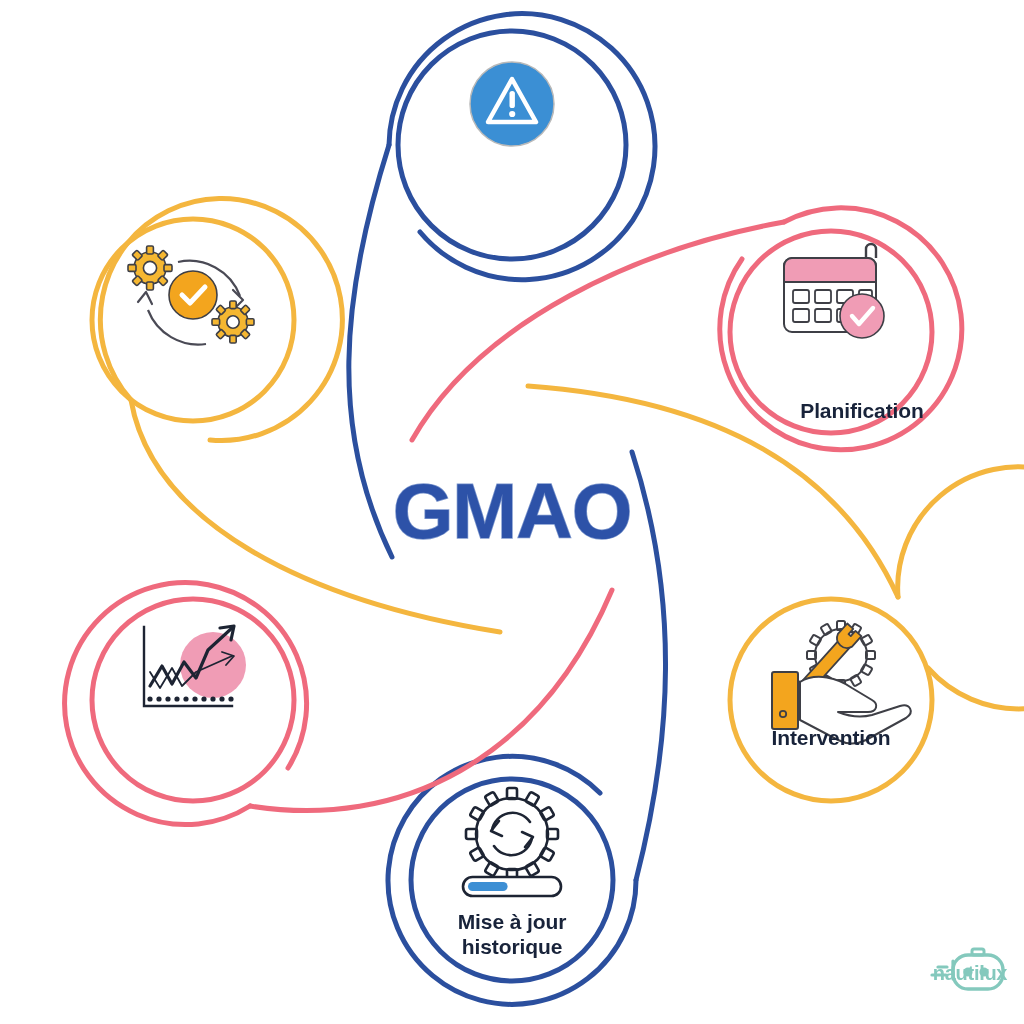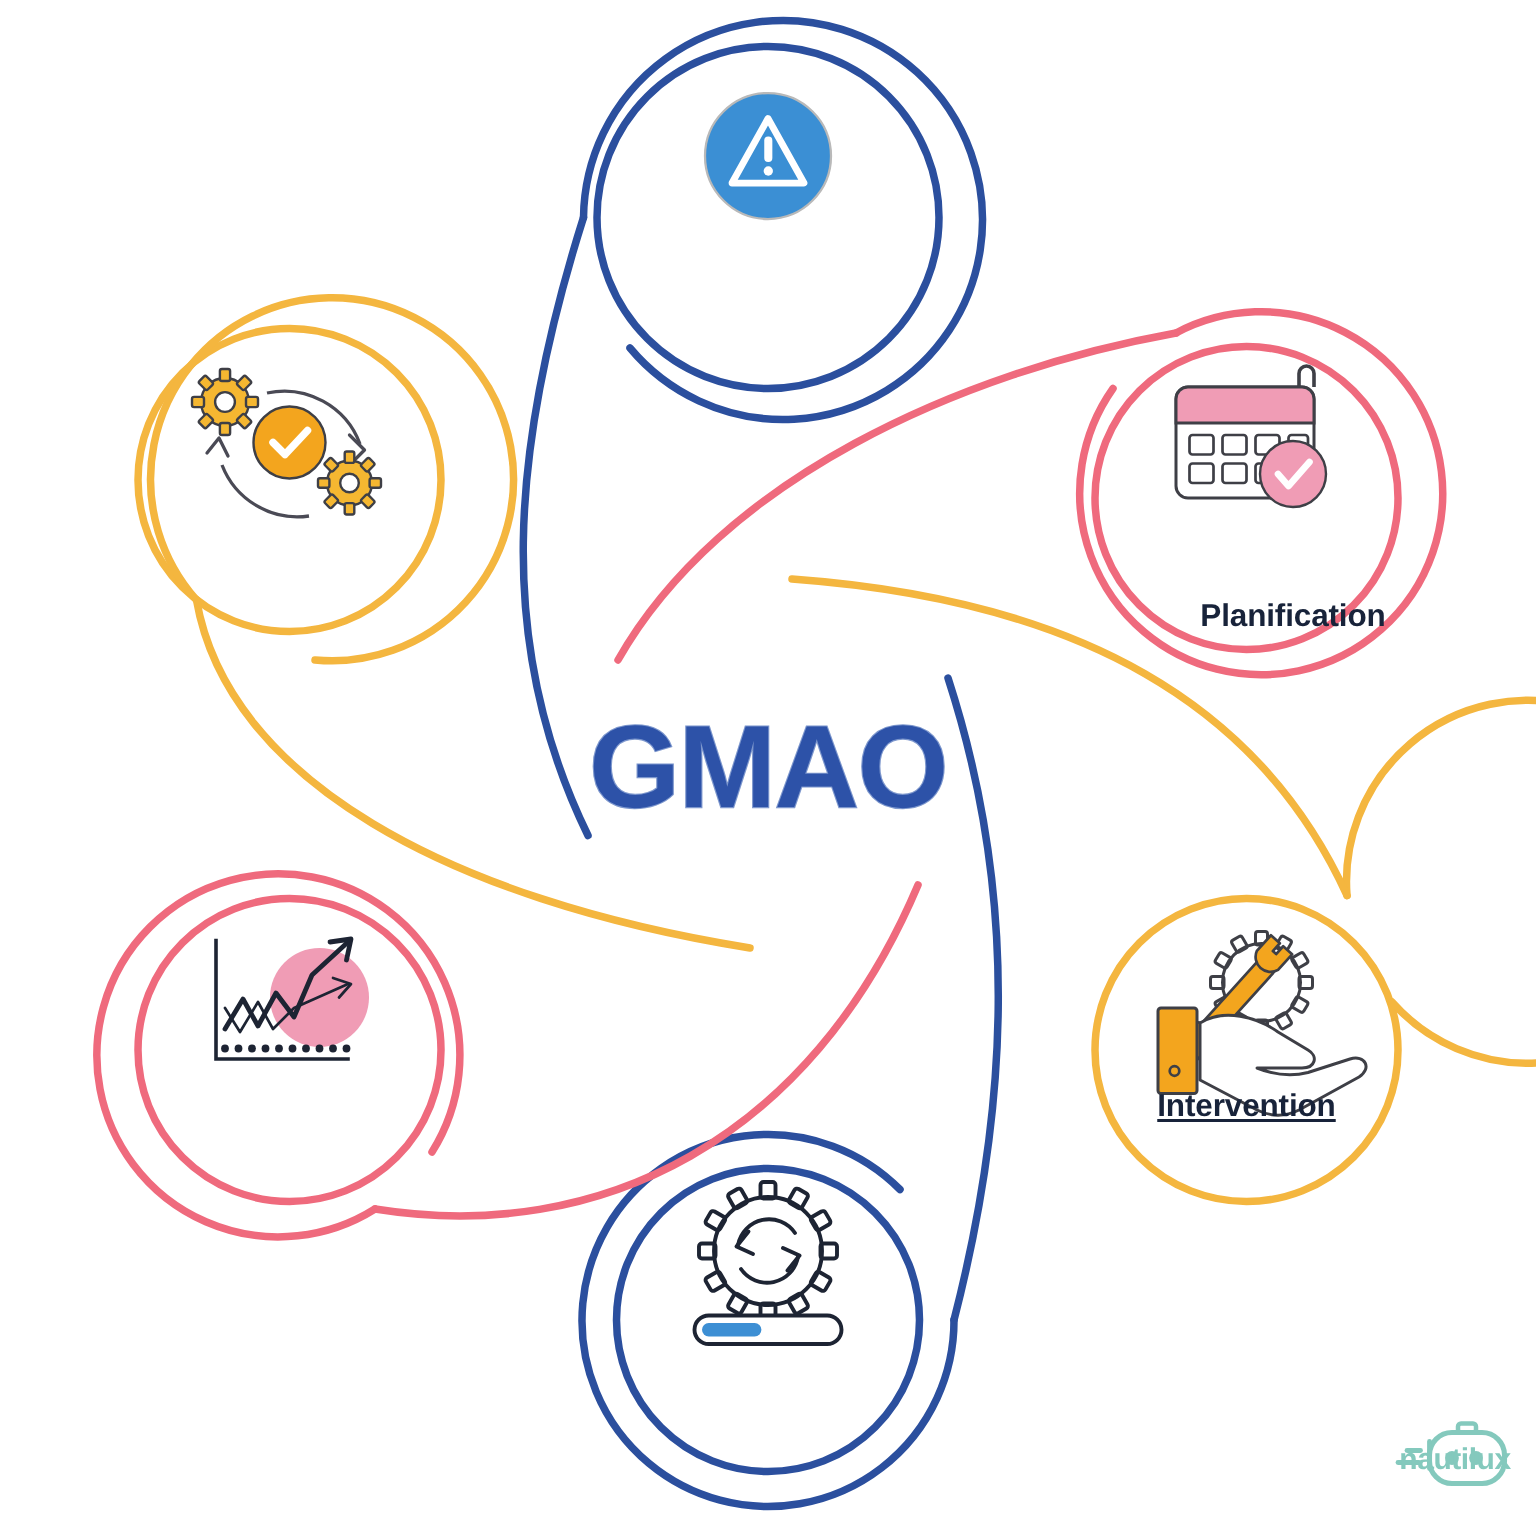--- a/index.html
+++ b/index.html
@@ -255,22 +255,24 @@
       <path d="M 946 975 h-14" stroke="#84c9bd" stroke-width="3.2" stroke-linecap="round"></path>
       <path d="M 953 961 v18" stroke="#84c9bd" stroke-width="3.2" stroke-linecap="round"></path>
     </g>
 
   </svg>
 
 
 
   <div class="node-label" style="left:762px;top:351px;width:200px;margin-top:48px;">Planification</div>
 
-  <div class="node-label" style="left:731px;top:726px;width:200px;text-decoration:underline;">Intervention</div>
-
+  <div class="node-label" style="left:731px;top:726px;width:200px;">Intervention</div>
+
+  <div class="node-label" style="left:412px;top:910px;width:200px;">Mise à jour
+historique</div>
 
 
   <div class="center-word">GMAO</div>
 
   <div class="brand">
     <span class="bname">nautilux</span>
   </div>
 
 </div>
 

